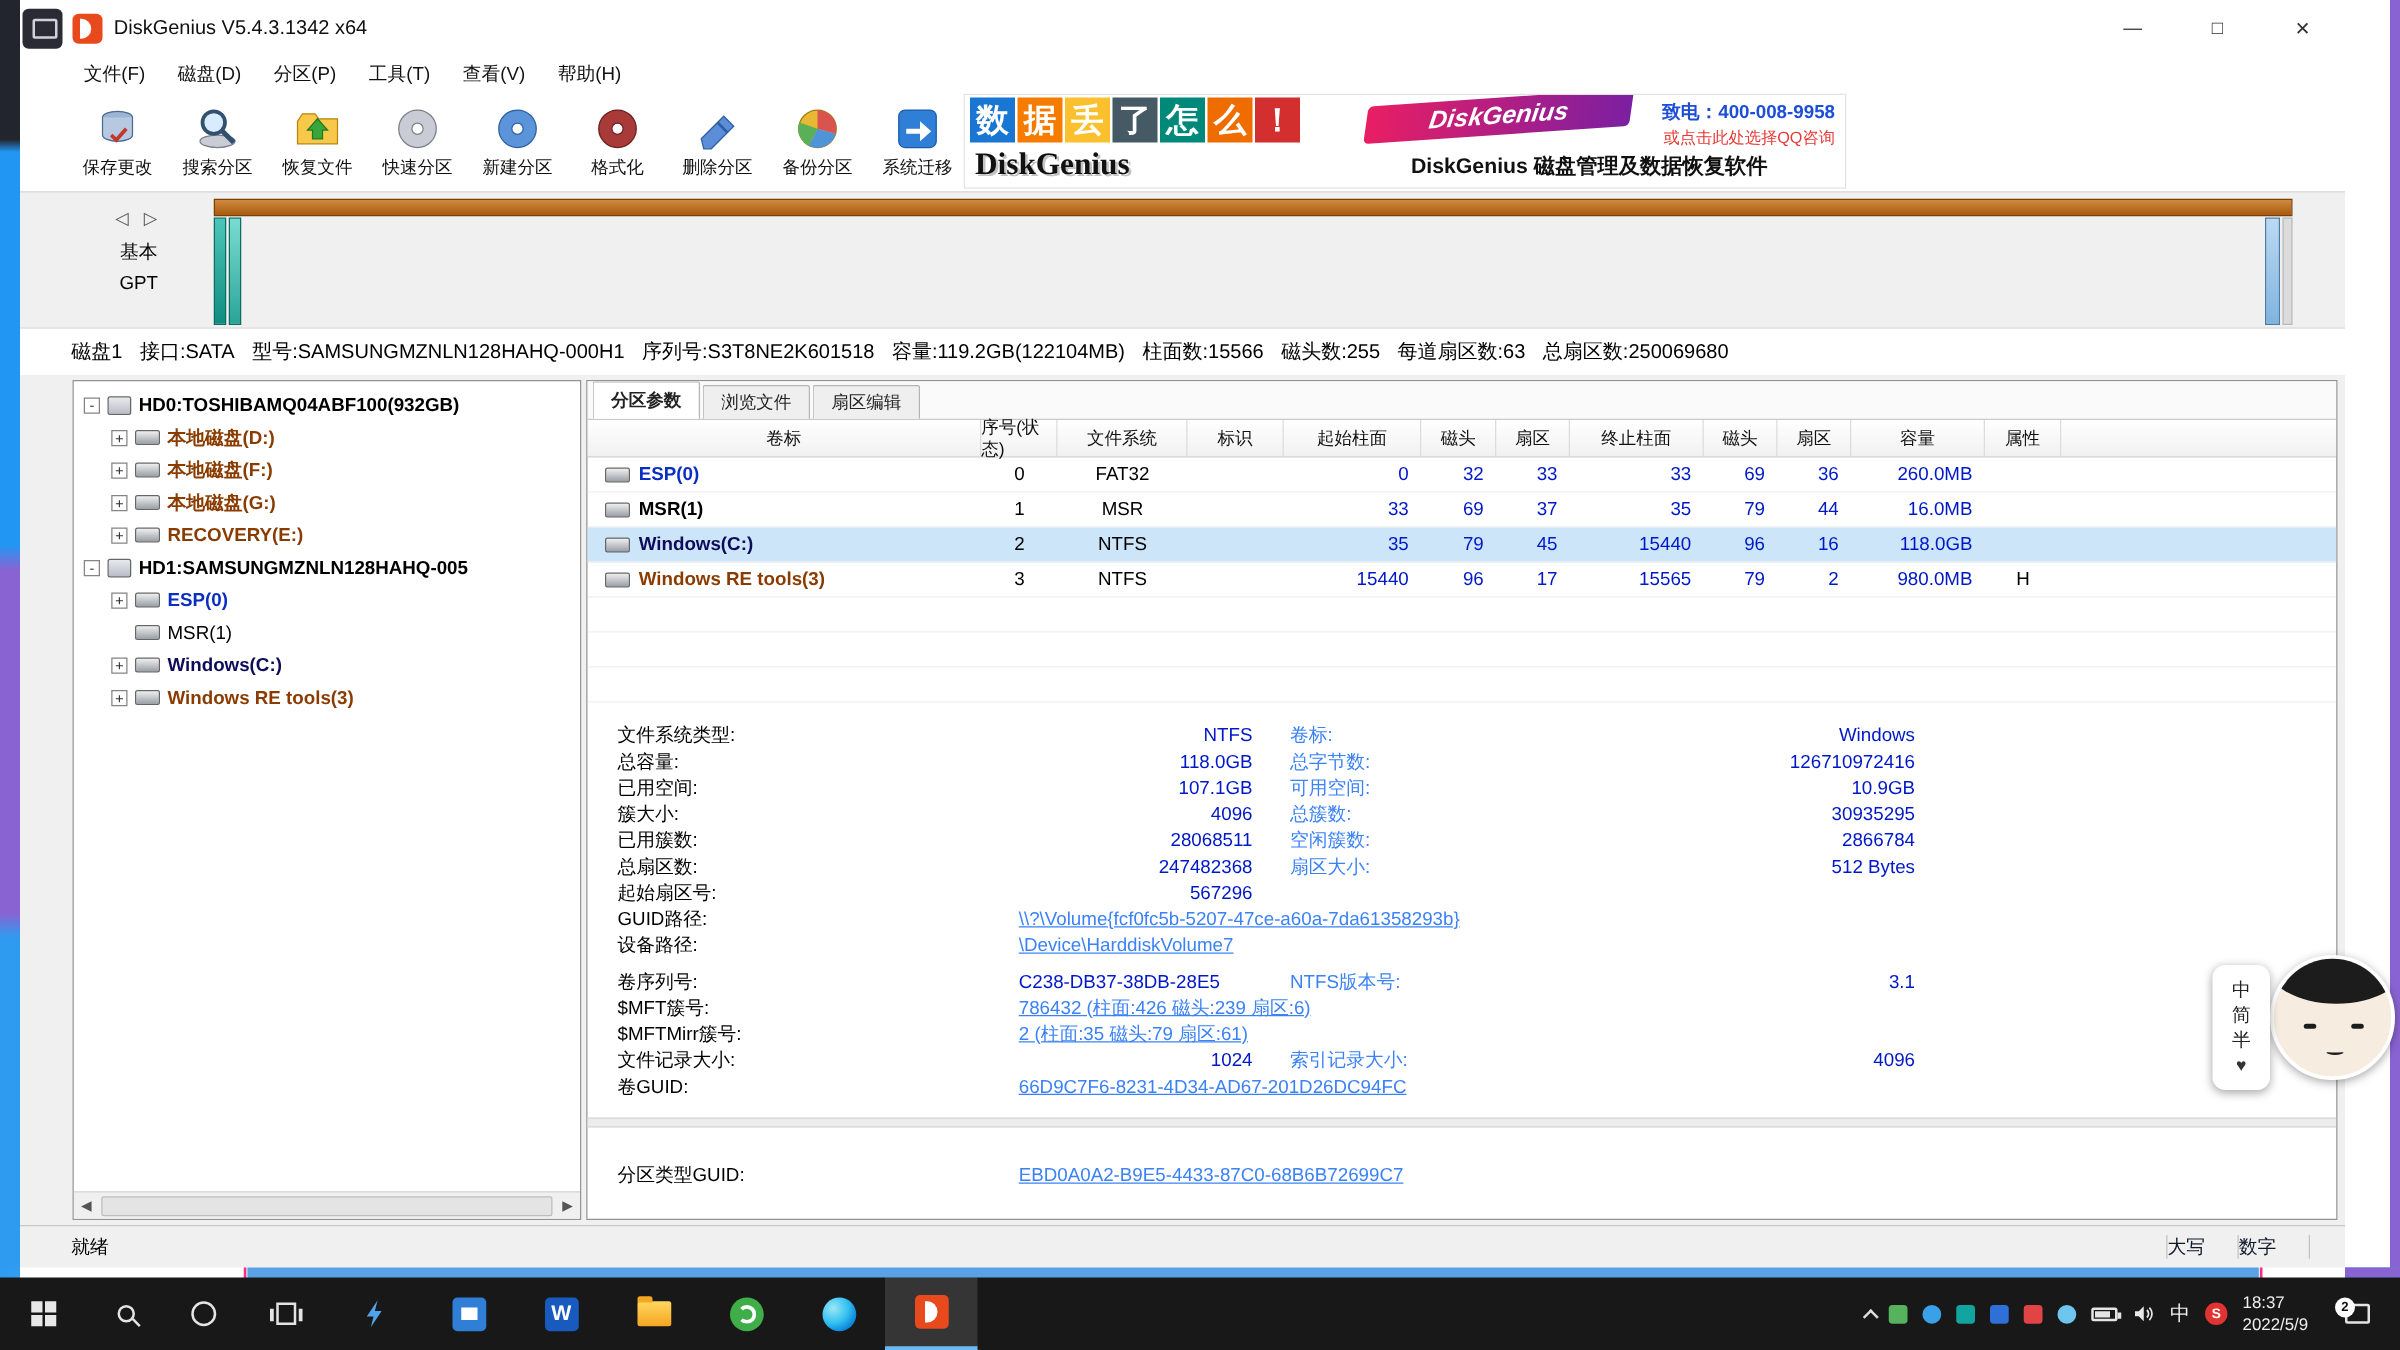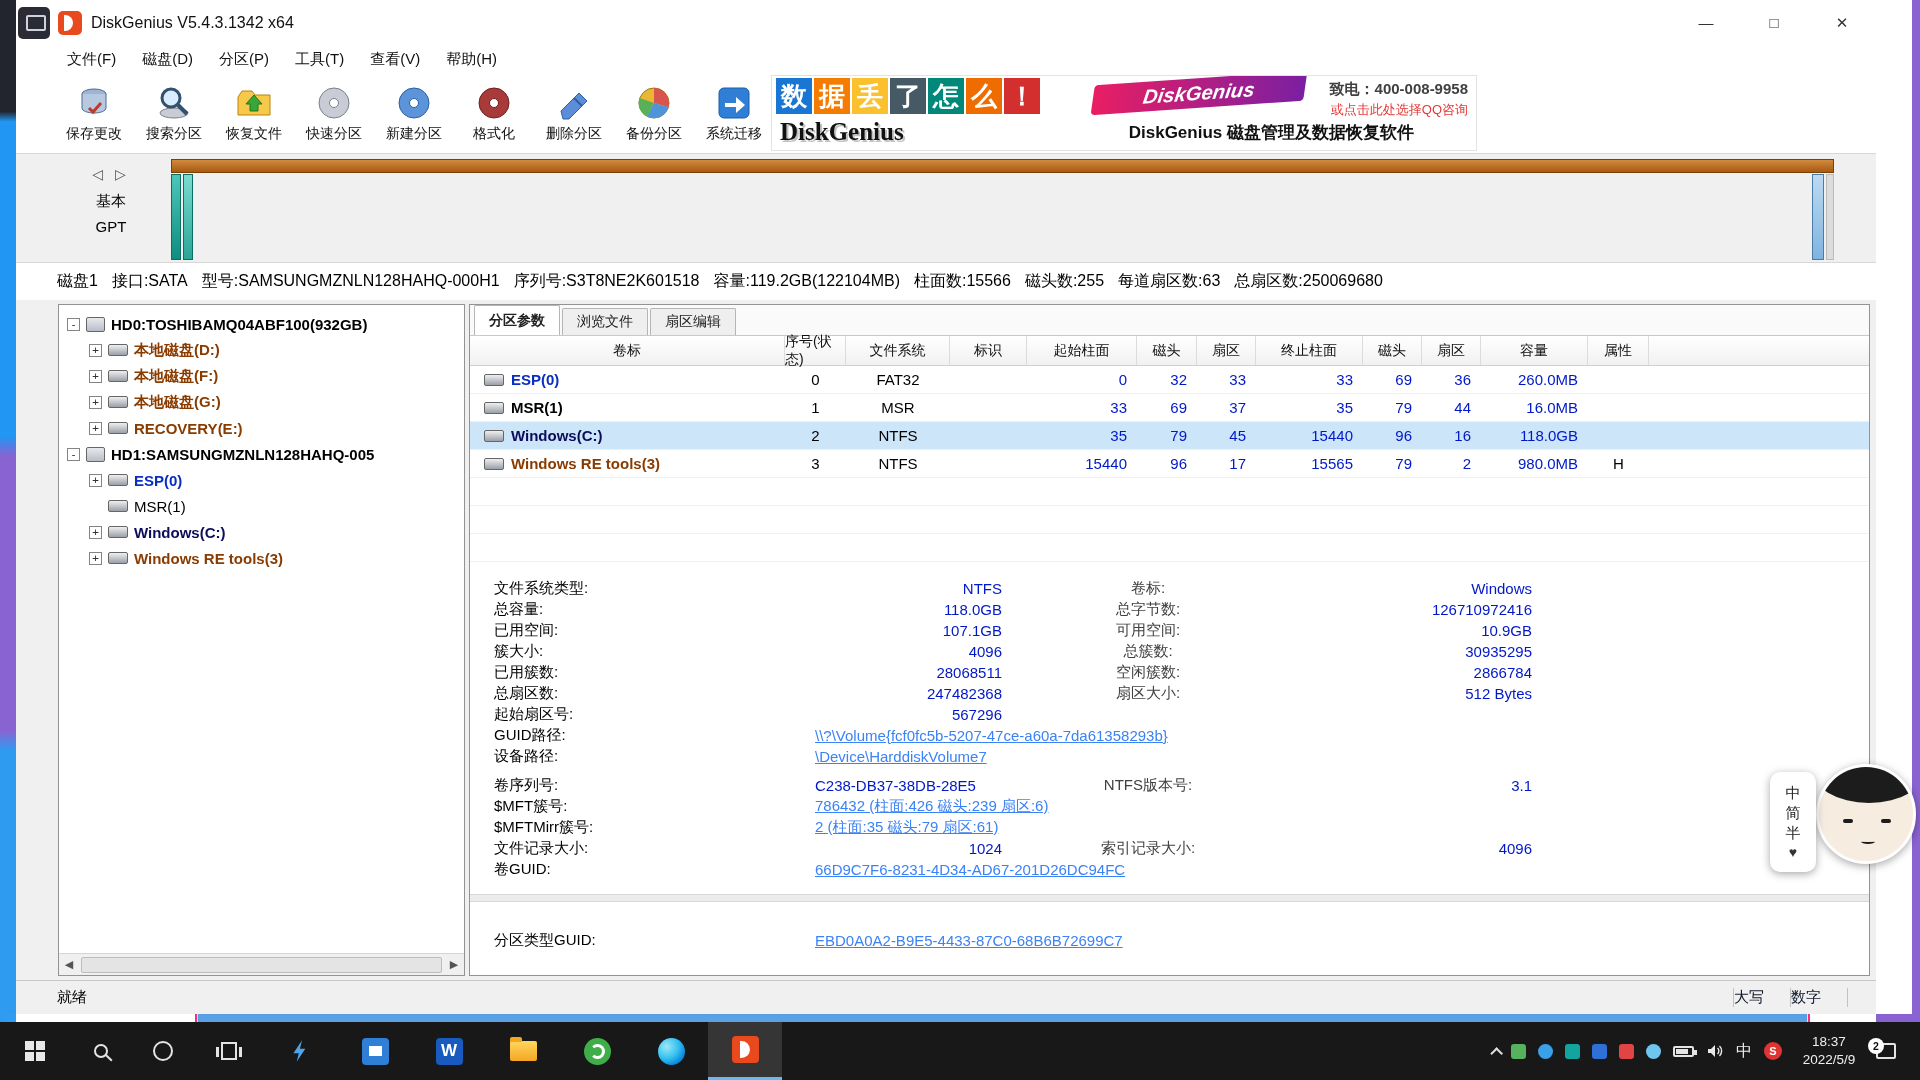--- a/index.html
+++ b/index.html
@@ -36,21 +36,21 @@
   .tool-btn { width:80px; height:80px; display:flex; flex-direction:column; align-items:center; justify-content:center; gap:3px; }
   .tool-btn svg { display:block; }
   .tool-lbl { font-size:14px; color:#111; white-space:nowrap; }
 
   
   .ad { position:absolute; left:755px; top:2px; width:706px; height:76px; background:#fff; border:1px solid #e3e3e3; overflow:hidden; }
   .ad-chars { position:absolute; left:4px; top:2px; display:flex; gap:2px; }
   .ad-char { width:36px; height:36px; color:#fff; font-weight:bold; font-size:26px; display:flex; align-items:center; justify-content:center; }
   .ad-logo { position:absolute; left:8px; top:42px; font-size:25px; font-weight:bold; color:#111; text-shadow:2px 2px 0 #c3c3c3; font-family:"Liberation Serif","DejaVu Serif",serif; }
   .ad-band { position:absolute; left:322px; top:2px; width:210px; height:30px; background:linear-gradient(90deg,#e91e63,#7b1fa2); transform:skewX(-12deg) rotate(-4deg); display:flex; align-items:center; justify-content:center; color:#fff; font-style:italic; font-weight:bold; font-size:20px; border-radius:4px; }
-  .ad-phone { position:absolute; right:8px; top:4px; color:#404040; font-weight:bold; font-size:15px; }
+  .ad-phone { position:absolute; right:8px; top:4px; color:#1d4ed8; font-weight:bold; font-size:15px; }
   .ad-qq { position:absolute; right:8px; top:25px; color:#e53935; font-size:13px; }
   .ad-tagline { position:absolute; right:62px; bottom:6px; color:#111; font-weight:bold; font-size:17px; }
 
   
   .diskpanel { position:absolute; left:0; top:153px; width:100%; height:110px; background:#f0f0f0; border-top:1px solid #d8d8d8; border-bottom:1px solid #d8d8d8; }
   .dp-nav { position:absolute; left:60px; top:12px; width:70px; text-align:center; color:#555; font-size:14px; letter-spacing:4px; }
   .dp-type { position:absolute; left:60px; top:38px; width:70px; text-align:center; font-size:15px; }
   .dp-style { position:absolute; left:60px; top:64px; width:70px; text-align:center; font-size:15px; }
   .bar { position:absolute; left:155px; top:5px; width:1663px; }
   .bar-top { height:14px; background:linear-gradient(180deg,#d08a3e,#a85a10); border:1px solid #7a4005; }
@@ -102,21 +102,21 @@
   .trow.sel { background:#cce5f8; }
   .tc { font-size:15px; }
   .tc.name { display:flex; align-items:center; gap:7px; padding-left:14px; }
   .tc.ctr { text-align:center; }
   .tc.num { text-align:right; padding-right:10px; color:#0018c8; }
   .nm { font-weight:bold; white-space:nowrap; }
 
   .details { margin-top:16px; padding-left:24px; }
   .drow { height:21px; display:flex; align-items:center; font-size:15px; }
   .drow.gap-top { margin-top:8px; }
-  .dl1 { width:240px; color:#000; } .dl2 { width:232px; color:#404040;text-align:center; }
+  .dl1 { width:240px; color:#000; } .dl2 { width:232px; color:#3b82f6; }
   .dv1 { width:268px; text-align:right; color:#0018c8; } .dgap { width:30px; }
   .dv2 { width:268px; text-align:right; color:#0018c8; }
   .dv1.left { text-align:left; padding-left:81px; }
   .dvlong { color:#3b82f6; padding-left:81px; white-space:nowrap;text-decoration:underline; }
 
   .analyze-row { margin-top:10px; padding-left:8px; display:flex; align-items:center; gap:14px; }
   .btn { width:84px; height:28px; background:linear-gradient(180deg,#f7f7f7,#e3e3e3); border:1px solid #7a9cc4; border-radius:2px; font-size:15px; display:flex; align-items:center; justify-content:center; }
   .analyze-lbl { font-size:15px; }
   .splitter { margin-top:14px; height:8px; background:#ececec; border-top:1px solid #d8d8d8; border-bottom:1px solid #d8d8d8; }
   .cutoff { margin-top:28px; }
@@ -153,21 +153,21 @@
   .ic-dg::after { content:""; position:absolute; left:8px; top:5px; width:10px; height:17px; background:#fff; border-radius:0 9px 9px 0; }
   .tb-slot.active { background:rgba(255,255,255,.13); border-bottom:3px solid #6cb8f0; }
   .tray { margin-left:auto; display:flex; align-items:center; gap:12px; padding-right:10px; height:100%; }
   .chev-up { width:9px; height:9px; border-top:2px solid #ddd; border-right:2px solid #ddd; transform:rotate(-45deg) translateY(3px); }
   .tray-ic { width:15px; height:15px; border-radius:3px; }
   .batt { width:21px; height:11px; border:2px solid #e4e4e4; border-radius:2px; position:relative; }
   .batt::after { content:""; position:absolute; right:-5px; top:2px; width:3px; height:5px; background:#e4e4e4; }
   .batt::before { content:""; position:absolute; left:1px; top:1px; bottom:1px; width:70%; background:#e4e4e4; }
   .tray-zh { color:#eee; font-size:16px; }
   .sogou { width:18px; height:18px; border-radius:50%; background:#e23333; color:#fff; font-size:11px; font-weight:bold; display:flex; align-items:center; justify-content:center; }
-  .clock { color:#eee; font-size:13.5px; text-align:center; line-height:1.35; min-width:70px; }
+  .clock { color:#eee; font-size:13.5px; text-align:left; line-height:1.35; min-width:70px; }
   .notif { position:relative; width:20px; height:16px; border:2px solid #e4e4e4; border-radius:2px; margin-right:14px; }
   .notif .badge { position:absolute; left:-10px; top:-7px; width:16px; height:16px; border-radius:50%; background:#fff; color:#111; font-size:10.5px; font-weight:bold; display:flex; align-items:center; justify-content:center; }
 
   
   .ime-float { position:absolute; left:1770px; top:772px; width:46px; height:100px; background:#fff; border-radius:10px;
     box-shadow:0 2px 8px rgba(0,0,0,.35); display:flex; flex-direction:column; align-items:center; justify-content:center; gap:1px; z-index:60; }
   .ime-ch { font-size:15px; color:#222; line-height:1.25; }
   .ime-heart { color:#333; font-size:14px; }
   .avatar { position:absolute; left:1816px; top:764px; width:100px; height:100px; border-radius:50%; background:#f6ecdf; border:3px solid #fff;
     box-shadow:0 2px 8px rgba(0,0,0,.35); overflow:hidden; z-index:59; }

